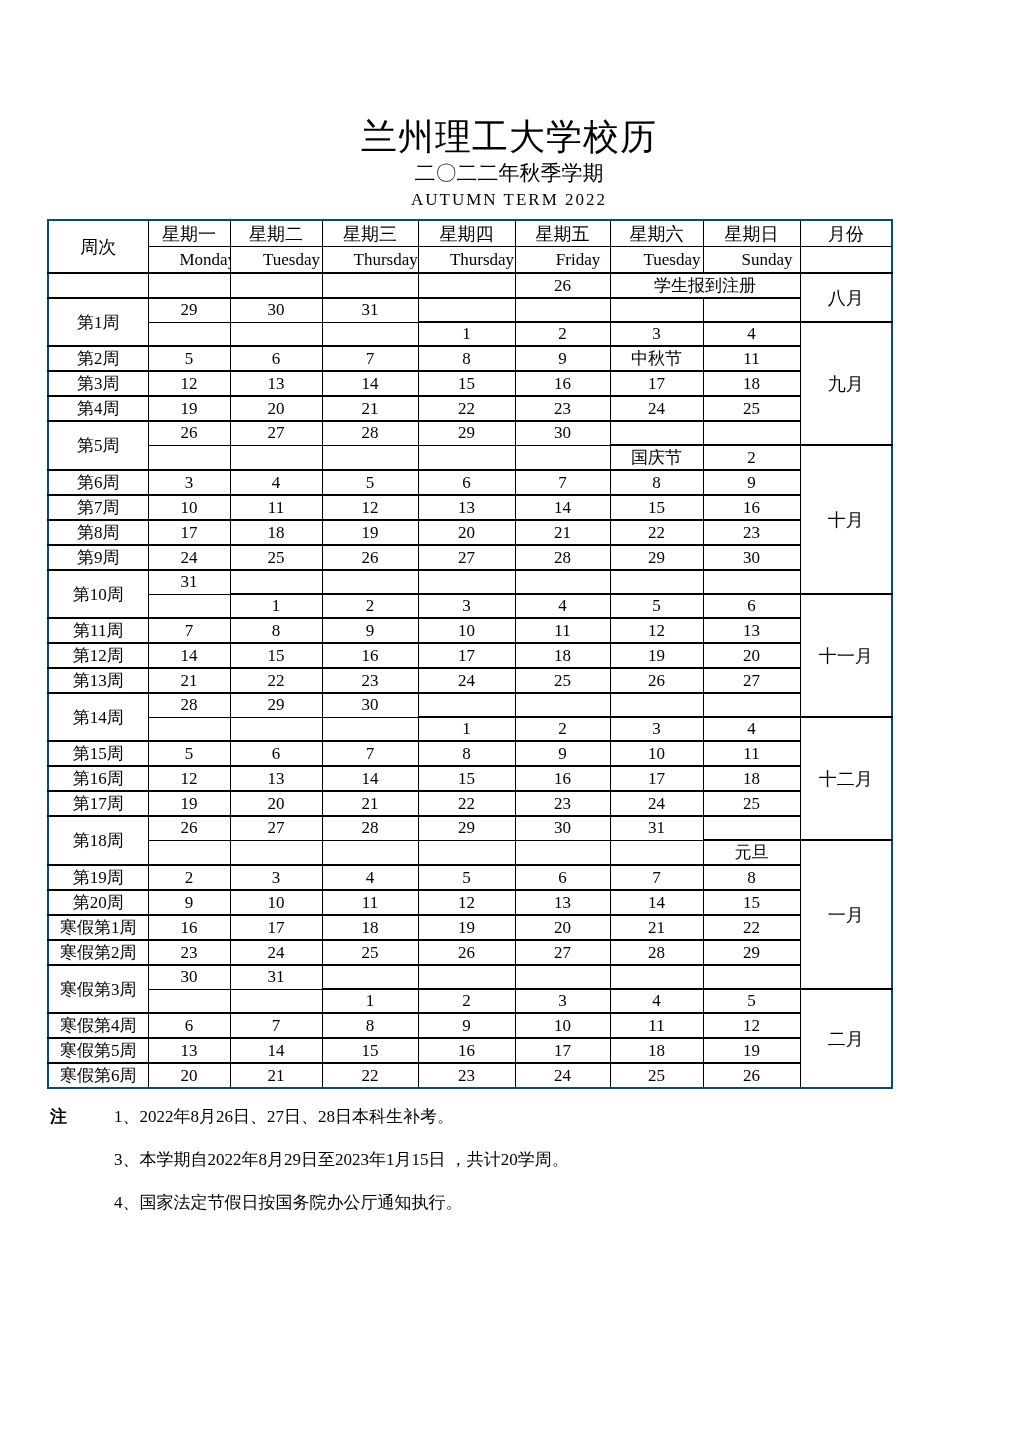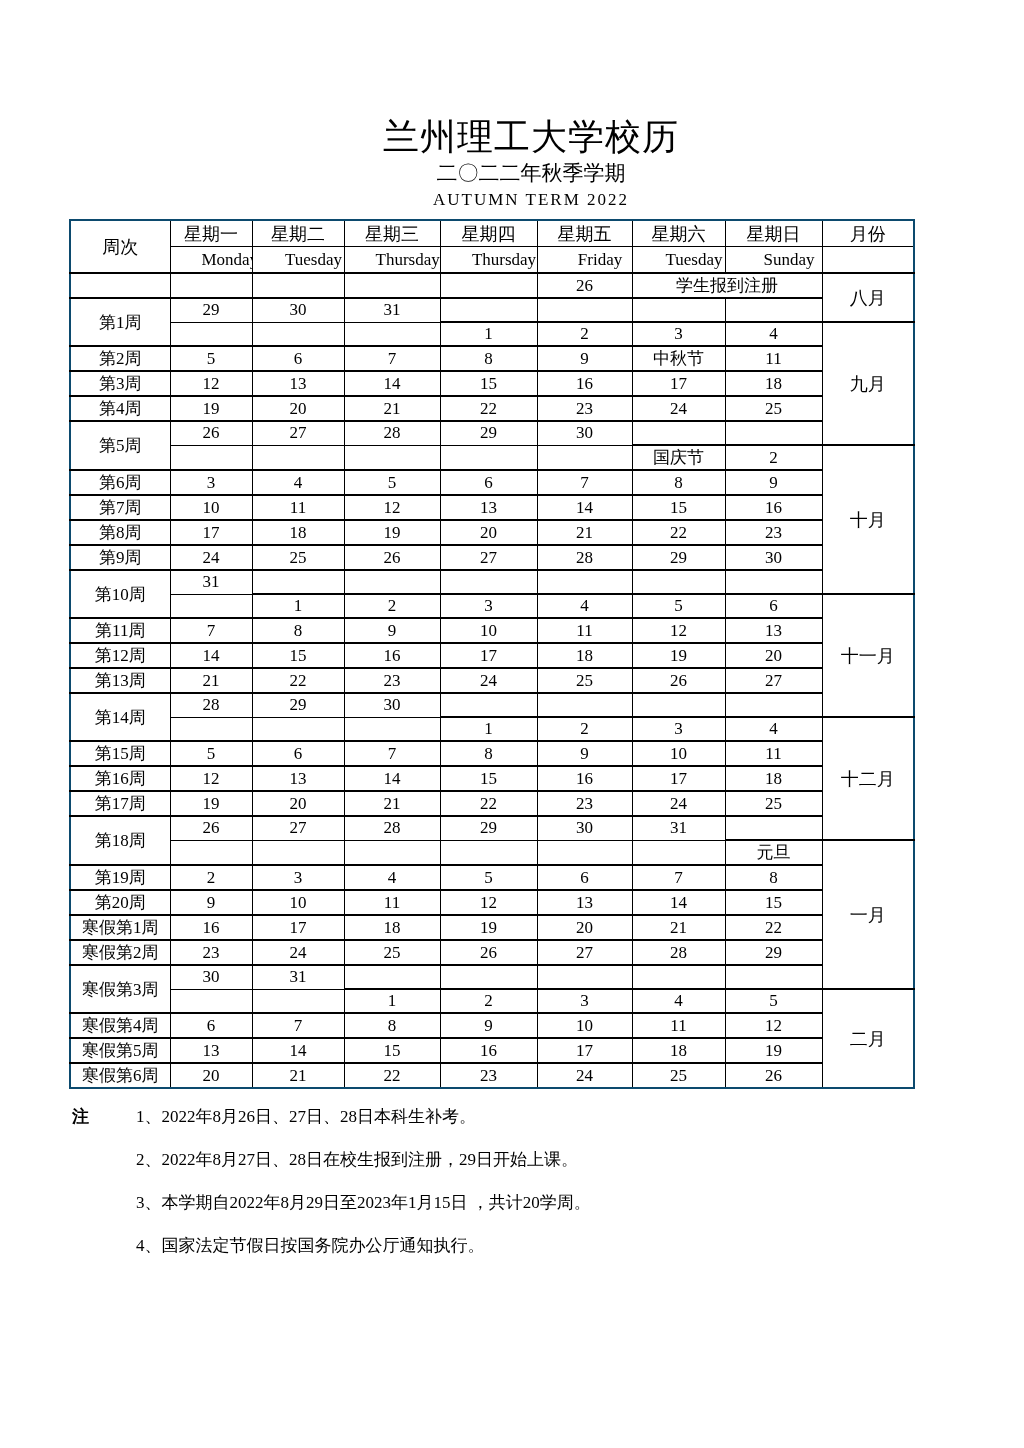--- a/index.html
+++ b/index.html
@@ -7,21 +7,21 @@
     position: relative;
     width: 1024px;
     height: 1448px;
     background: #ffffff;
     color: #000000;
     font-family: "Liberation Serif", "DejaVu Serif", serif;
     overflow: hidden;
   }
   .content {
     width: 924px;
-    margin-left: 69px;
+    margin-left: 47px;
     padding-top: 116px;
   }
   .title {
     text-align: center;
     font-size: 36px;
     line-height: 42px;
     letter-spacing: 1px;
     font-weight: normal;
     margin: 0;
   }
@@ -453,20 +453,19 @@
             <td class="day">25</td>
             <td class="day">26</td>
           </tr>
         </tbody>
     </table>
 
     <div class="notes">
       <div class="notes-label">注</div>
       <div class="notes-list">
           <p class="note">1、2022年8月26日、27日、28日本科生补考。</p>
-          <p class="note">2、2022年8月27日、28日在校生报到注册，29日开始上课。</p>
           <p class="note">3、本学期自2022年8月29日至2023年1月15日 ，共计20学周。</p>
           <p class="note">4、国家法定节假日按国务院办公厅通知执行。</p>
         </div>
     </div>
 
   </div>
 </div>
 
 </body></html>

